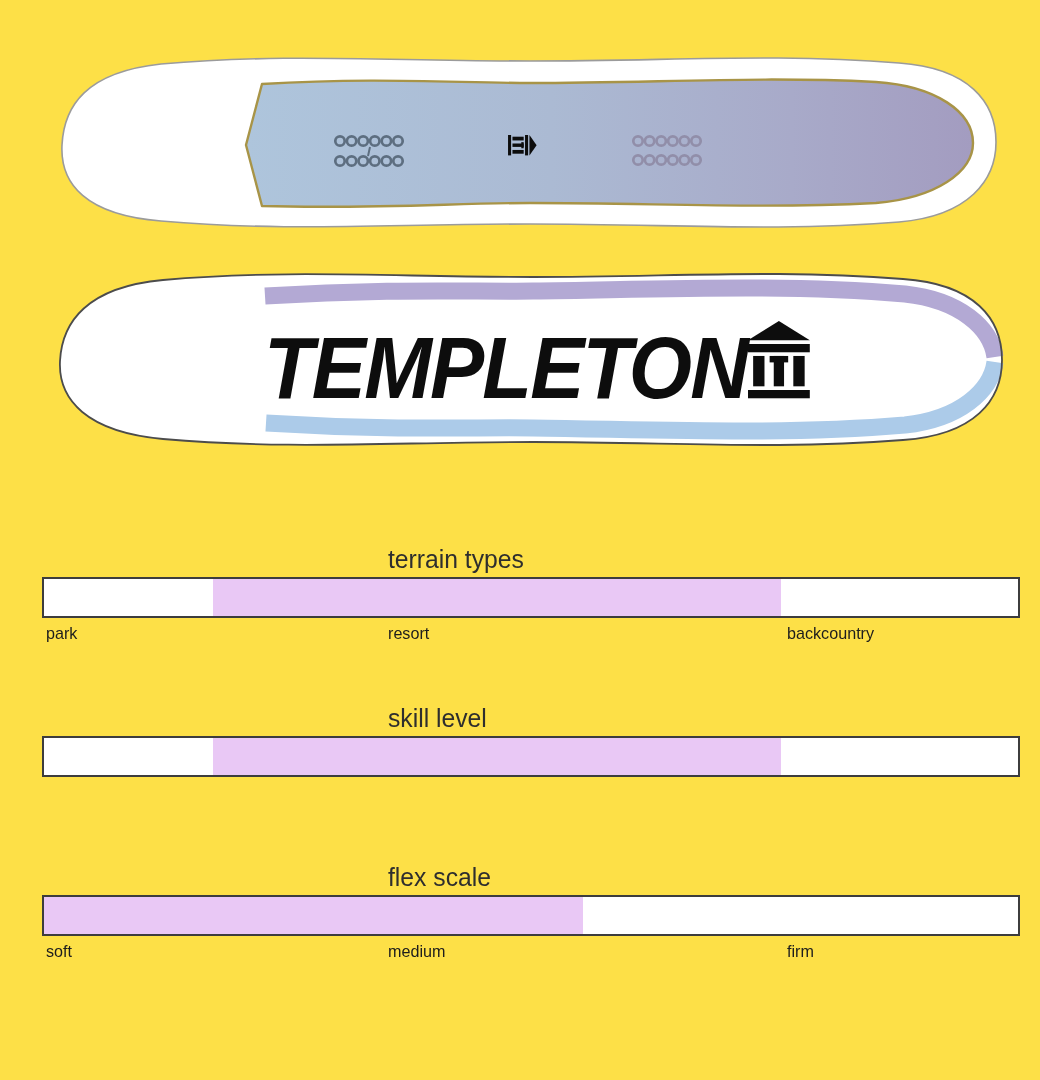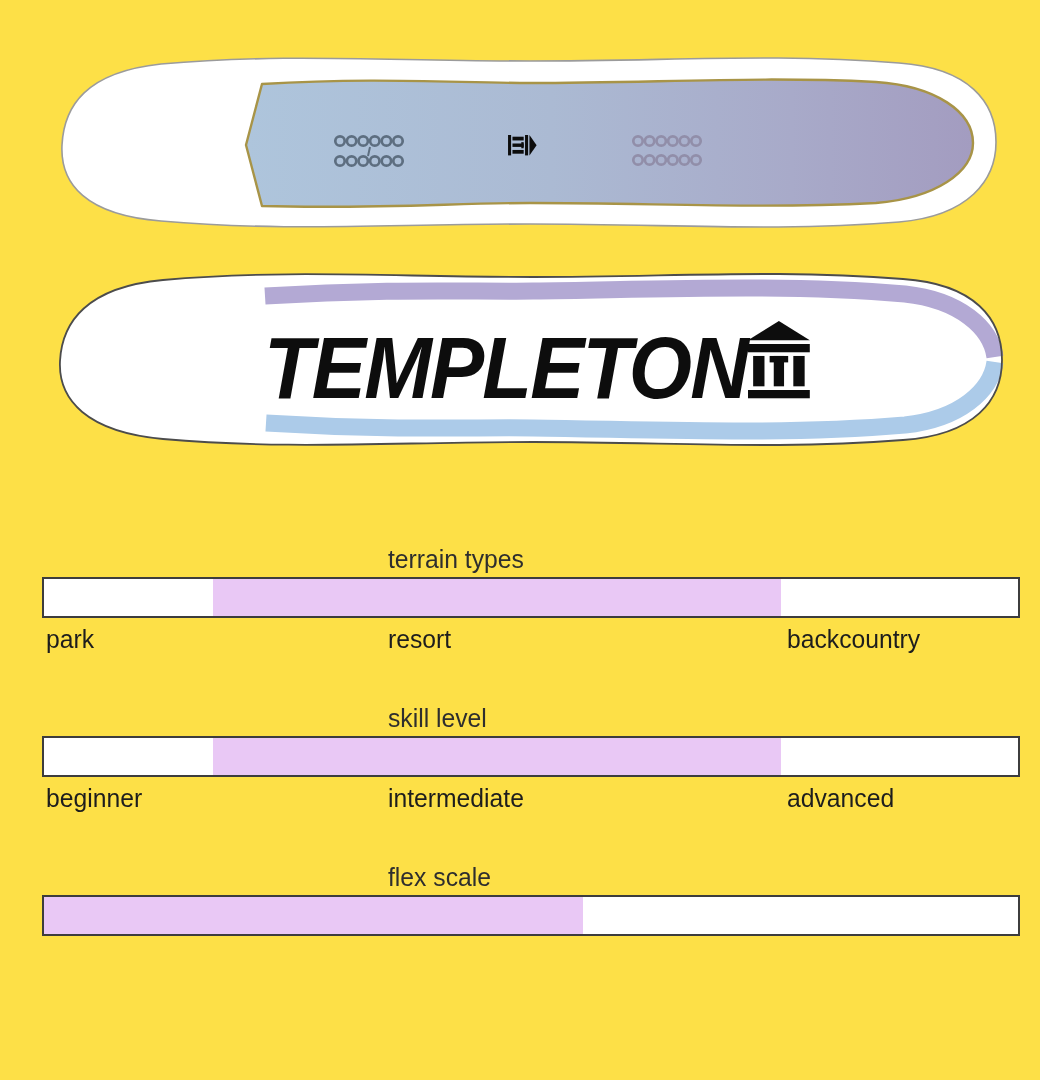--- a/index.html
+++ b/index.html
@@ -21,21 +21,21 @@
     margin-left:346px;font-size:26px;line-height:30px;color:#2e2e2e;
     transform:scaleX(.95);transform-origin:left center;white-space:nowrap;
   }
   .scale-bar{
     position:absolute;top:33px;left:0;right:0;height:37px;
     background:#ffffff;border:2px solid #3d3d3d;
   }
   .scale-fill{position:absolute;top:0;bottom:0;}
   .scale-labels{
     position:absolute;top:80px;left:0;right:0;height:30px;
-    font-size:26px;color:#1d1d1d;
+    font-size:17px;color:#1d1d1d;
   }
   .lbl{
     position:absolute;white-space:nowrap;
     transform:scaleX(.95);transform-origin:left center;
   }
   .lbl-0{left:4px}
   .lbl-1{left:346px}
   .lbl-2{left:745px}
 </style>
 </head>
@@ -122,27 +122,27 @@
       <span class="lbl lbl-1">resort</span>
       <span class="lbl lbl-2">backcountry</span>
     </div>
   </div>
 
   <div class="scale-group" style="top:703px">
     <div class="scale-title">skill level</div>
     <div class="scale-bar" style="border-color: rgb(61, 61, 61);">
       <div class="scale-fill" style="left: 17.3%; width: 58.4%; background-color: rgb(233, 200, 245);"></div>
     </div>
-    <div class="scale-labels">
-      <span class="lbl lbl-0">beginner</span>
-      <span class="lbl lbl-1">intermediate</span>
-      <span class="lbl lbl-2">advanced</span>
-    </div>
   </div>
 
   <div class="scale-group" style="top:862px">
     <div class="scale-title">flex scale</div>
     <div class="scale-bar" style="border-color: rgb(61, 61, 61);">
       <div class="scale-fill" style="left: 0%; width: 55.3%; background-color: rgb(233, 200, 245);"></div>
     </div>
+    <div class="scale-labels">
+      <span class="lbl lbl-0">soft</span>
+      <span class="lbl lbl-1">medium</span>
+      <span class="lbl lbl-2">firm</span>
+    </div>
   </div>
 
 </div>
 
 </body></html>

